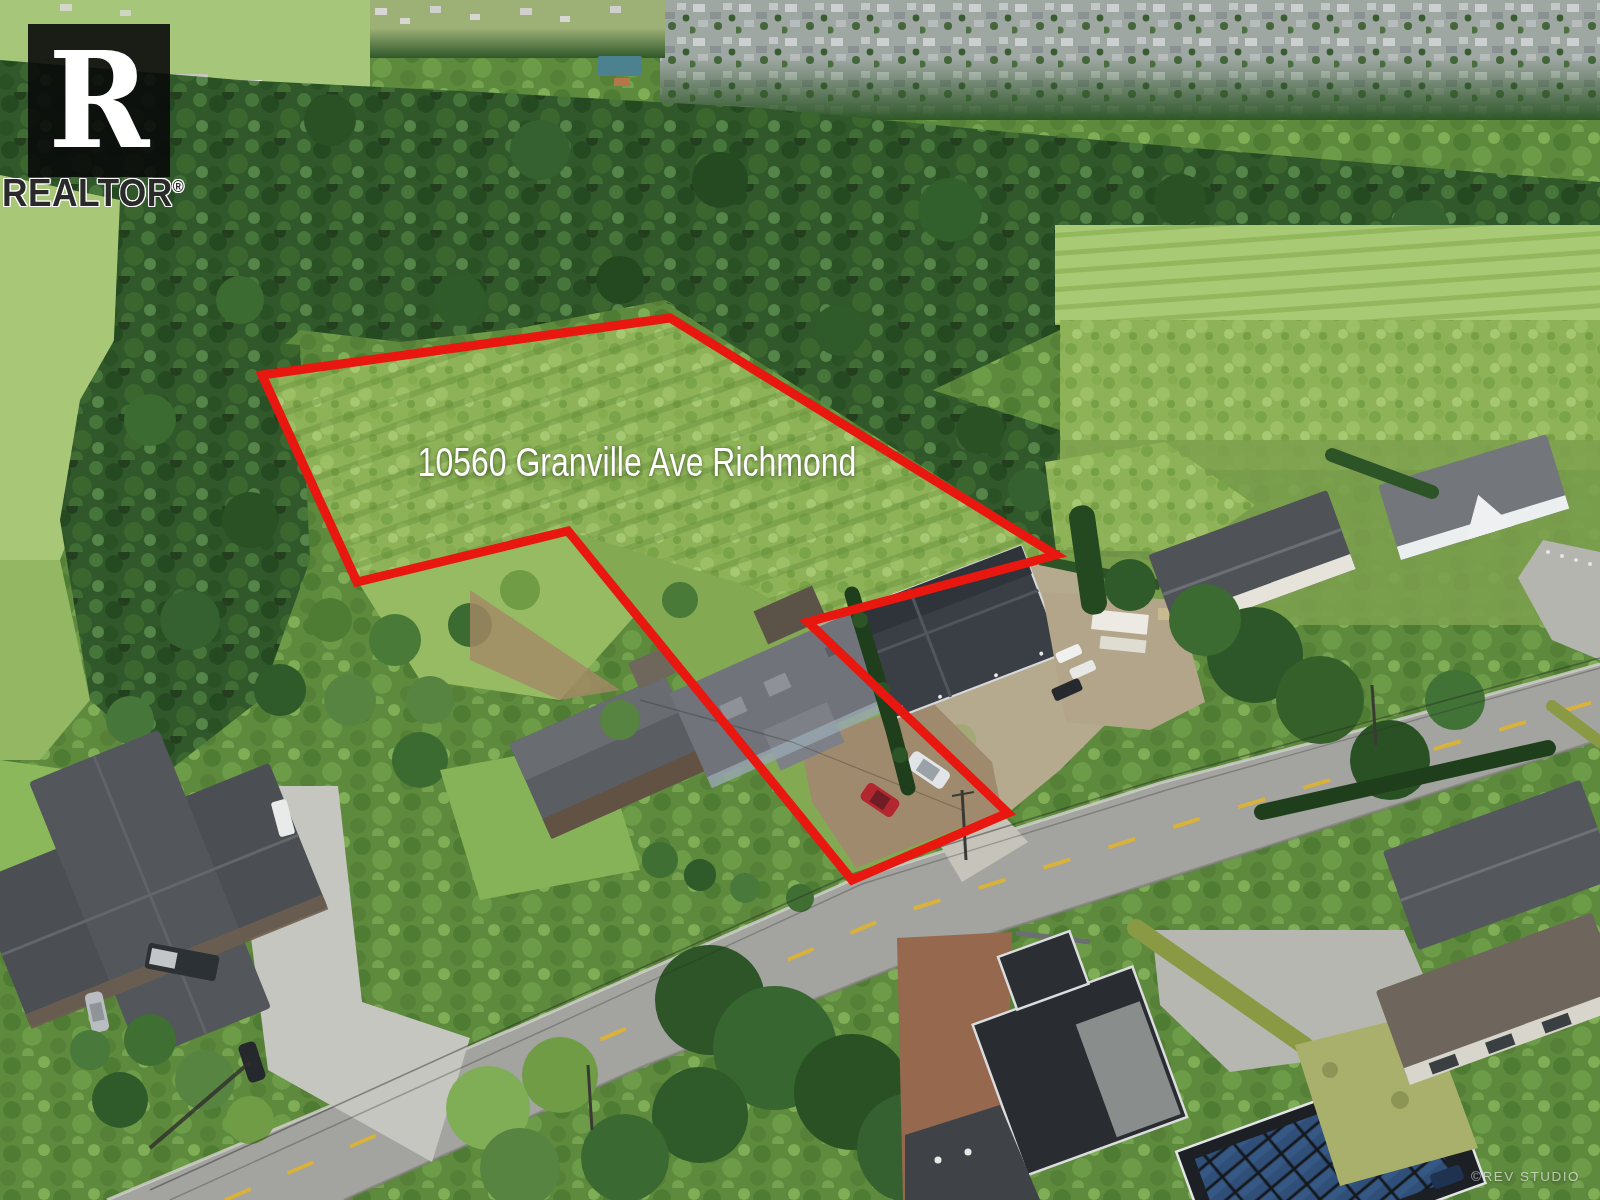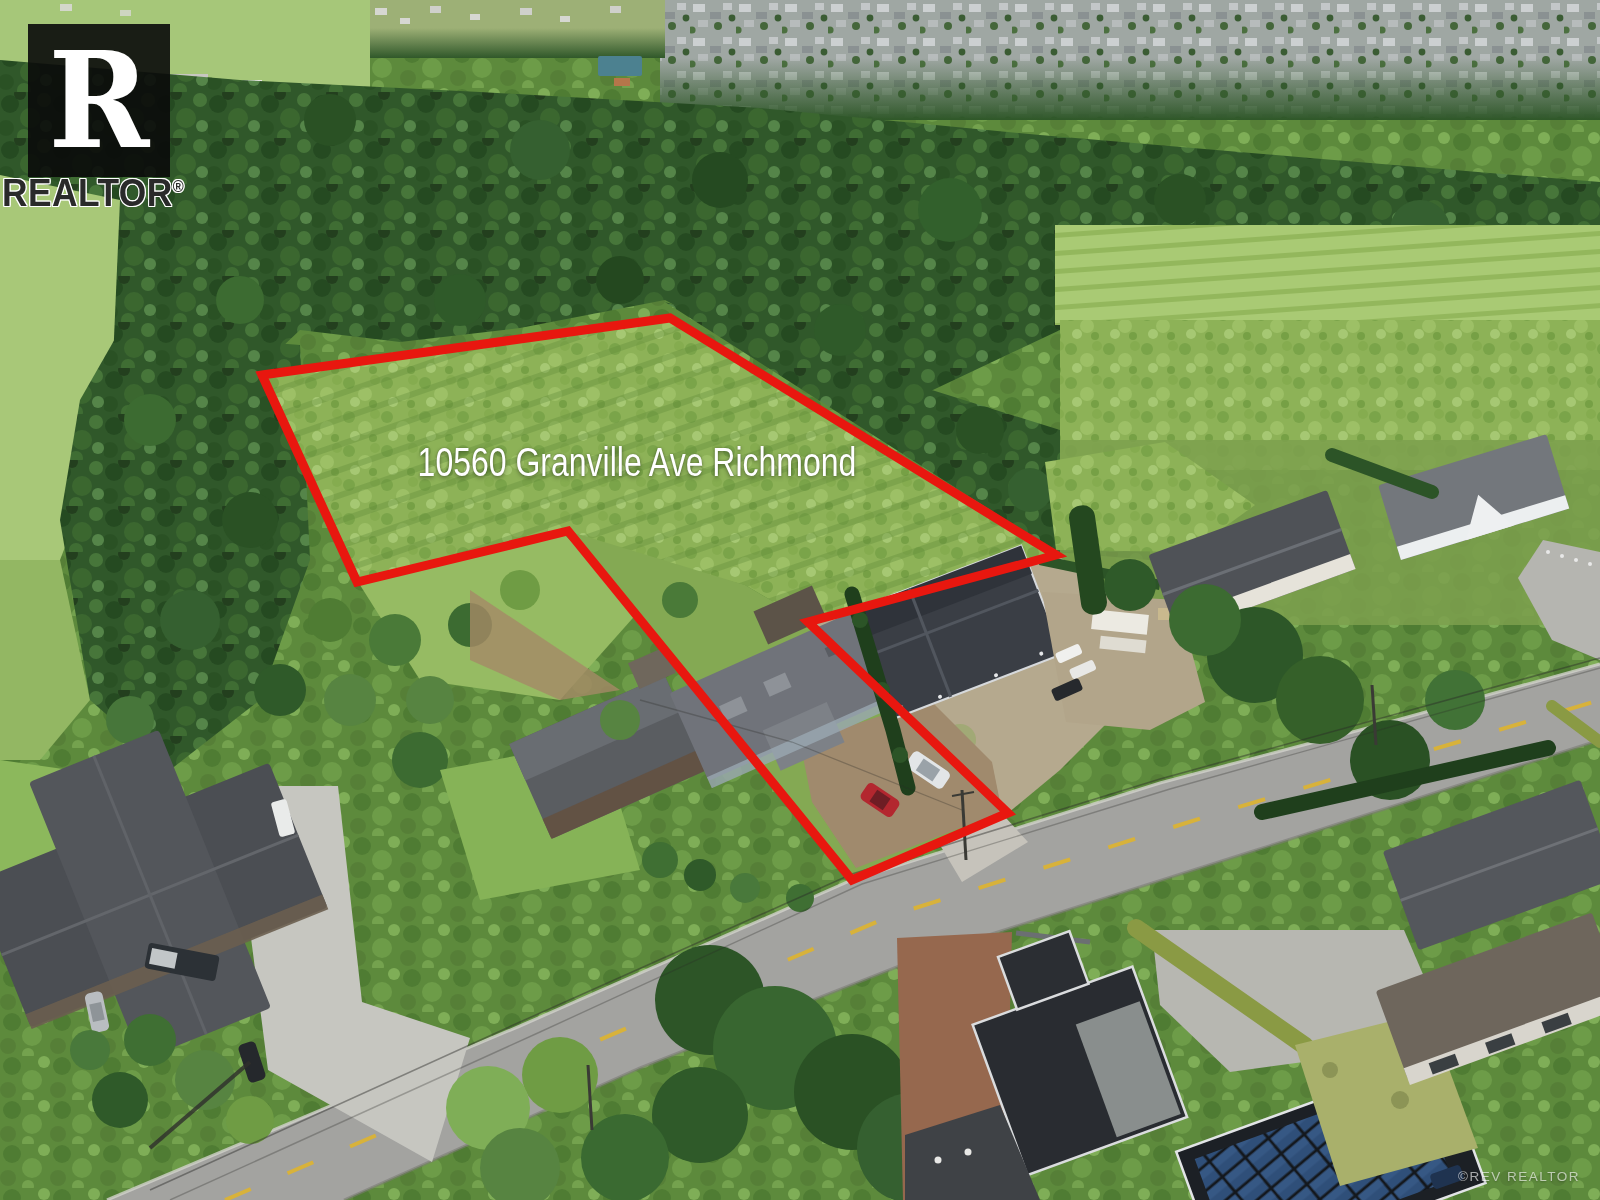--- a/index.html
+++ b/index.html
@@ -396,14 +396,14 @@
   <polygon points="262,375 670,318 1056,555 808,622 1008,813 852,880 568,531 357,582" fill="none" stroke="#e8170f" stroke-width="9" stroke-linejoin="miter"></polygon>
 </svg>
 
   <div class="logo">
     <span class="r">R</span>
   </div>
   <div class="wordmark"><span>REALTOR</span><span class="reg">®</span></div>
 
   <div class="address">10560 Granville Ave Richmond</div>
 
-  <div class="watermark">©REV REALTOR</div>
+  <div class="watermark">©REV STUDIO</div>
 </div>
 
 </body></html>

